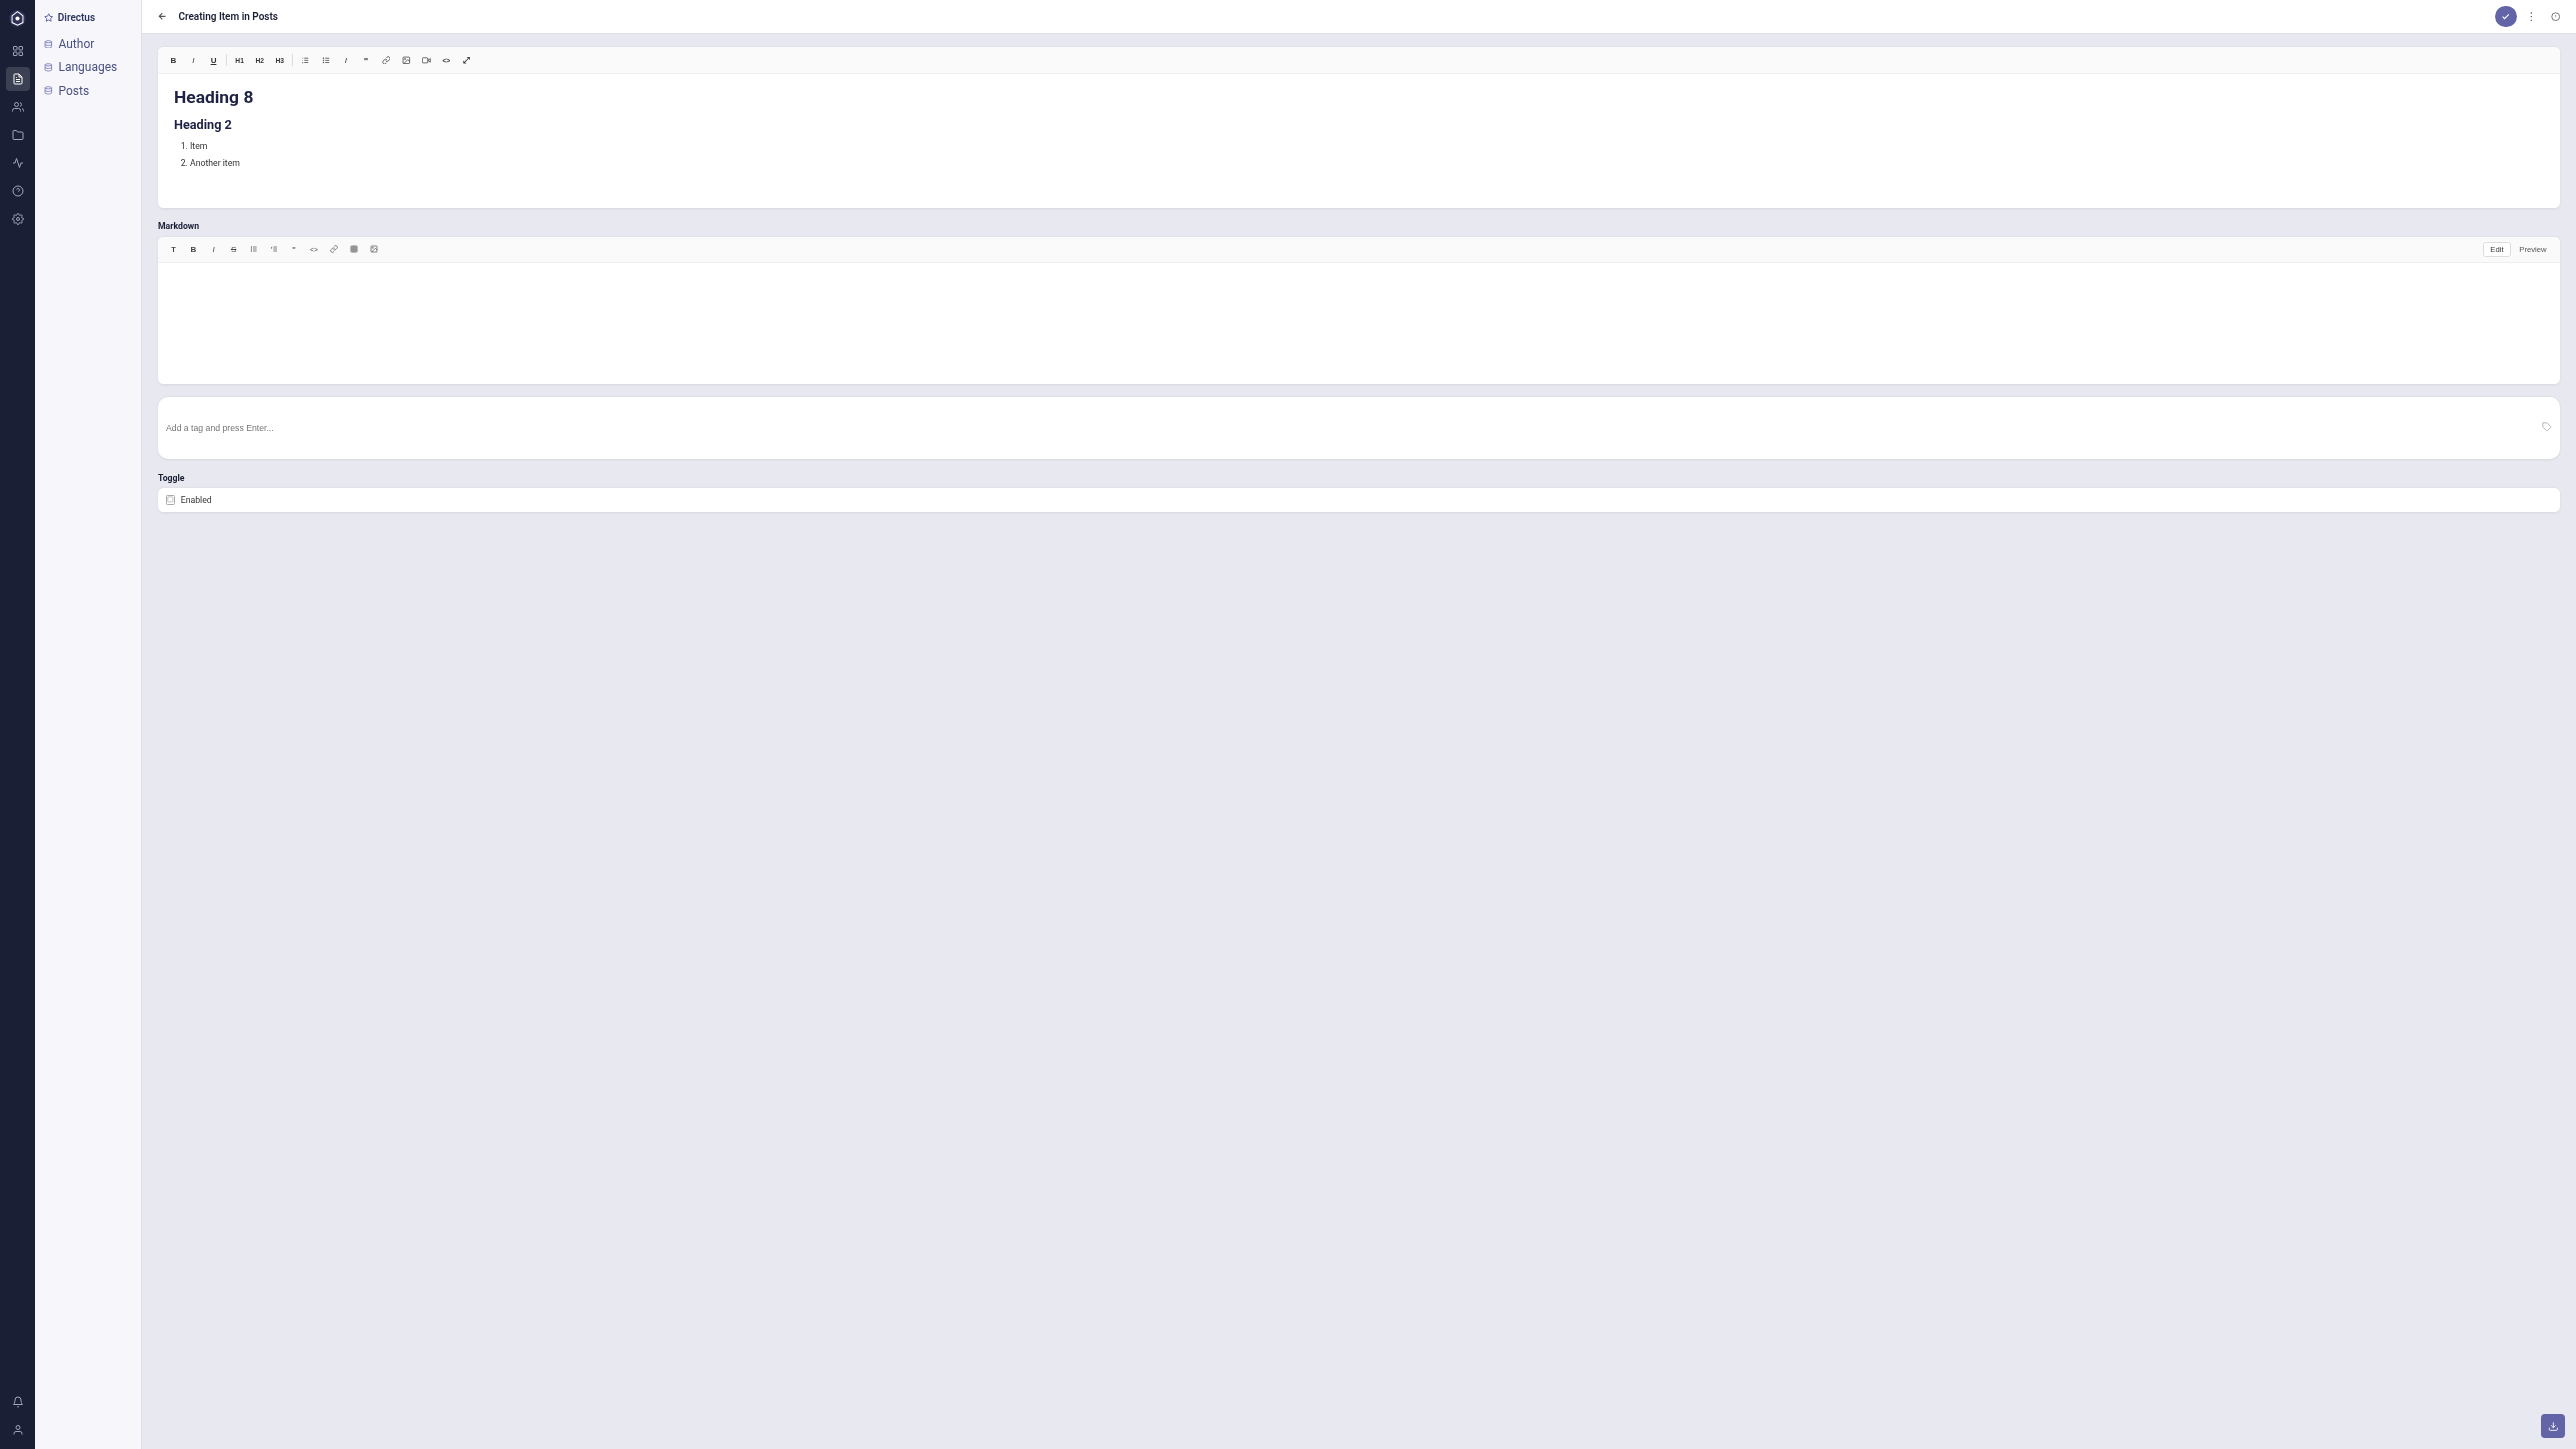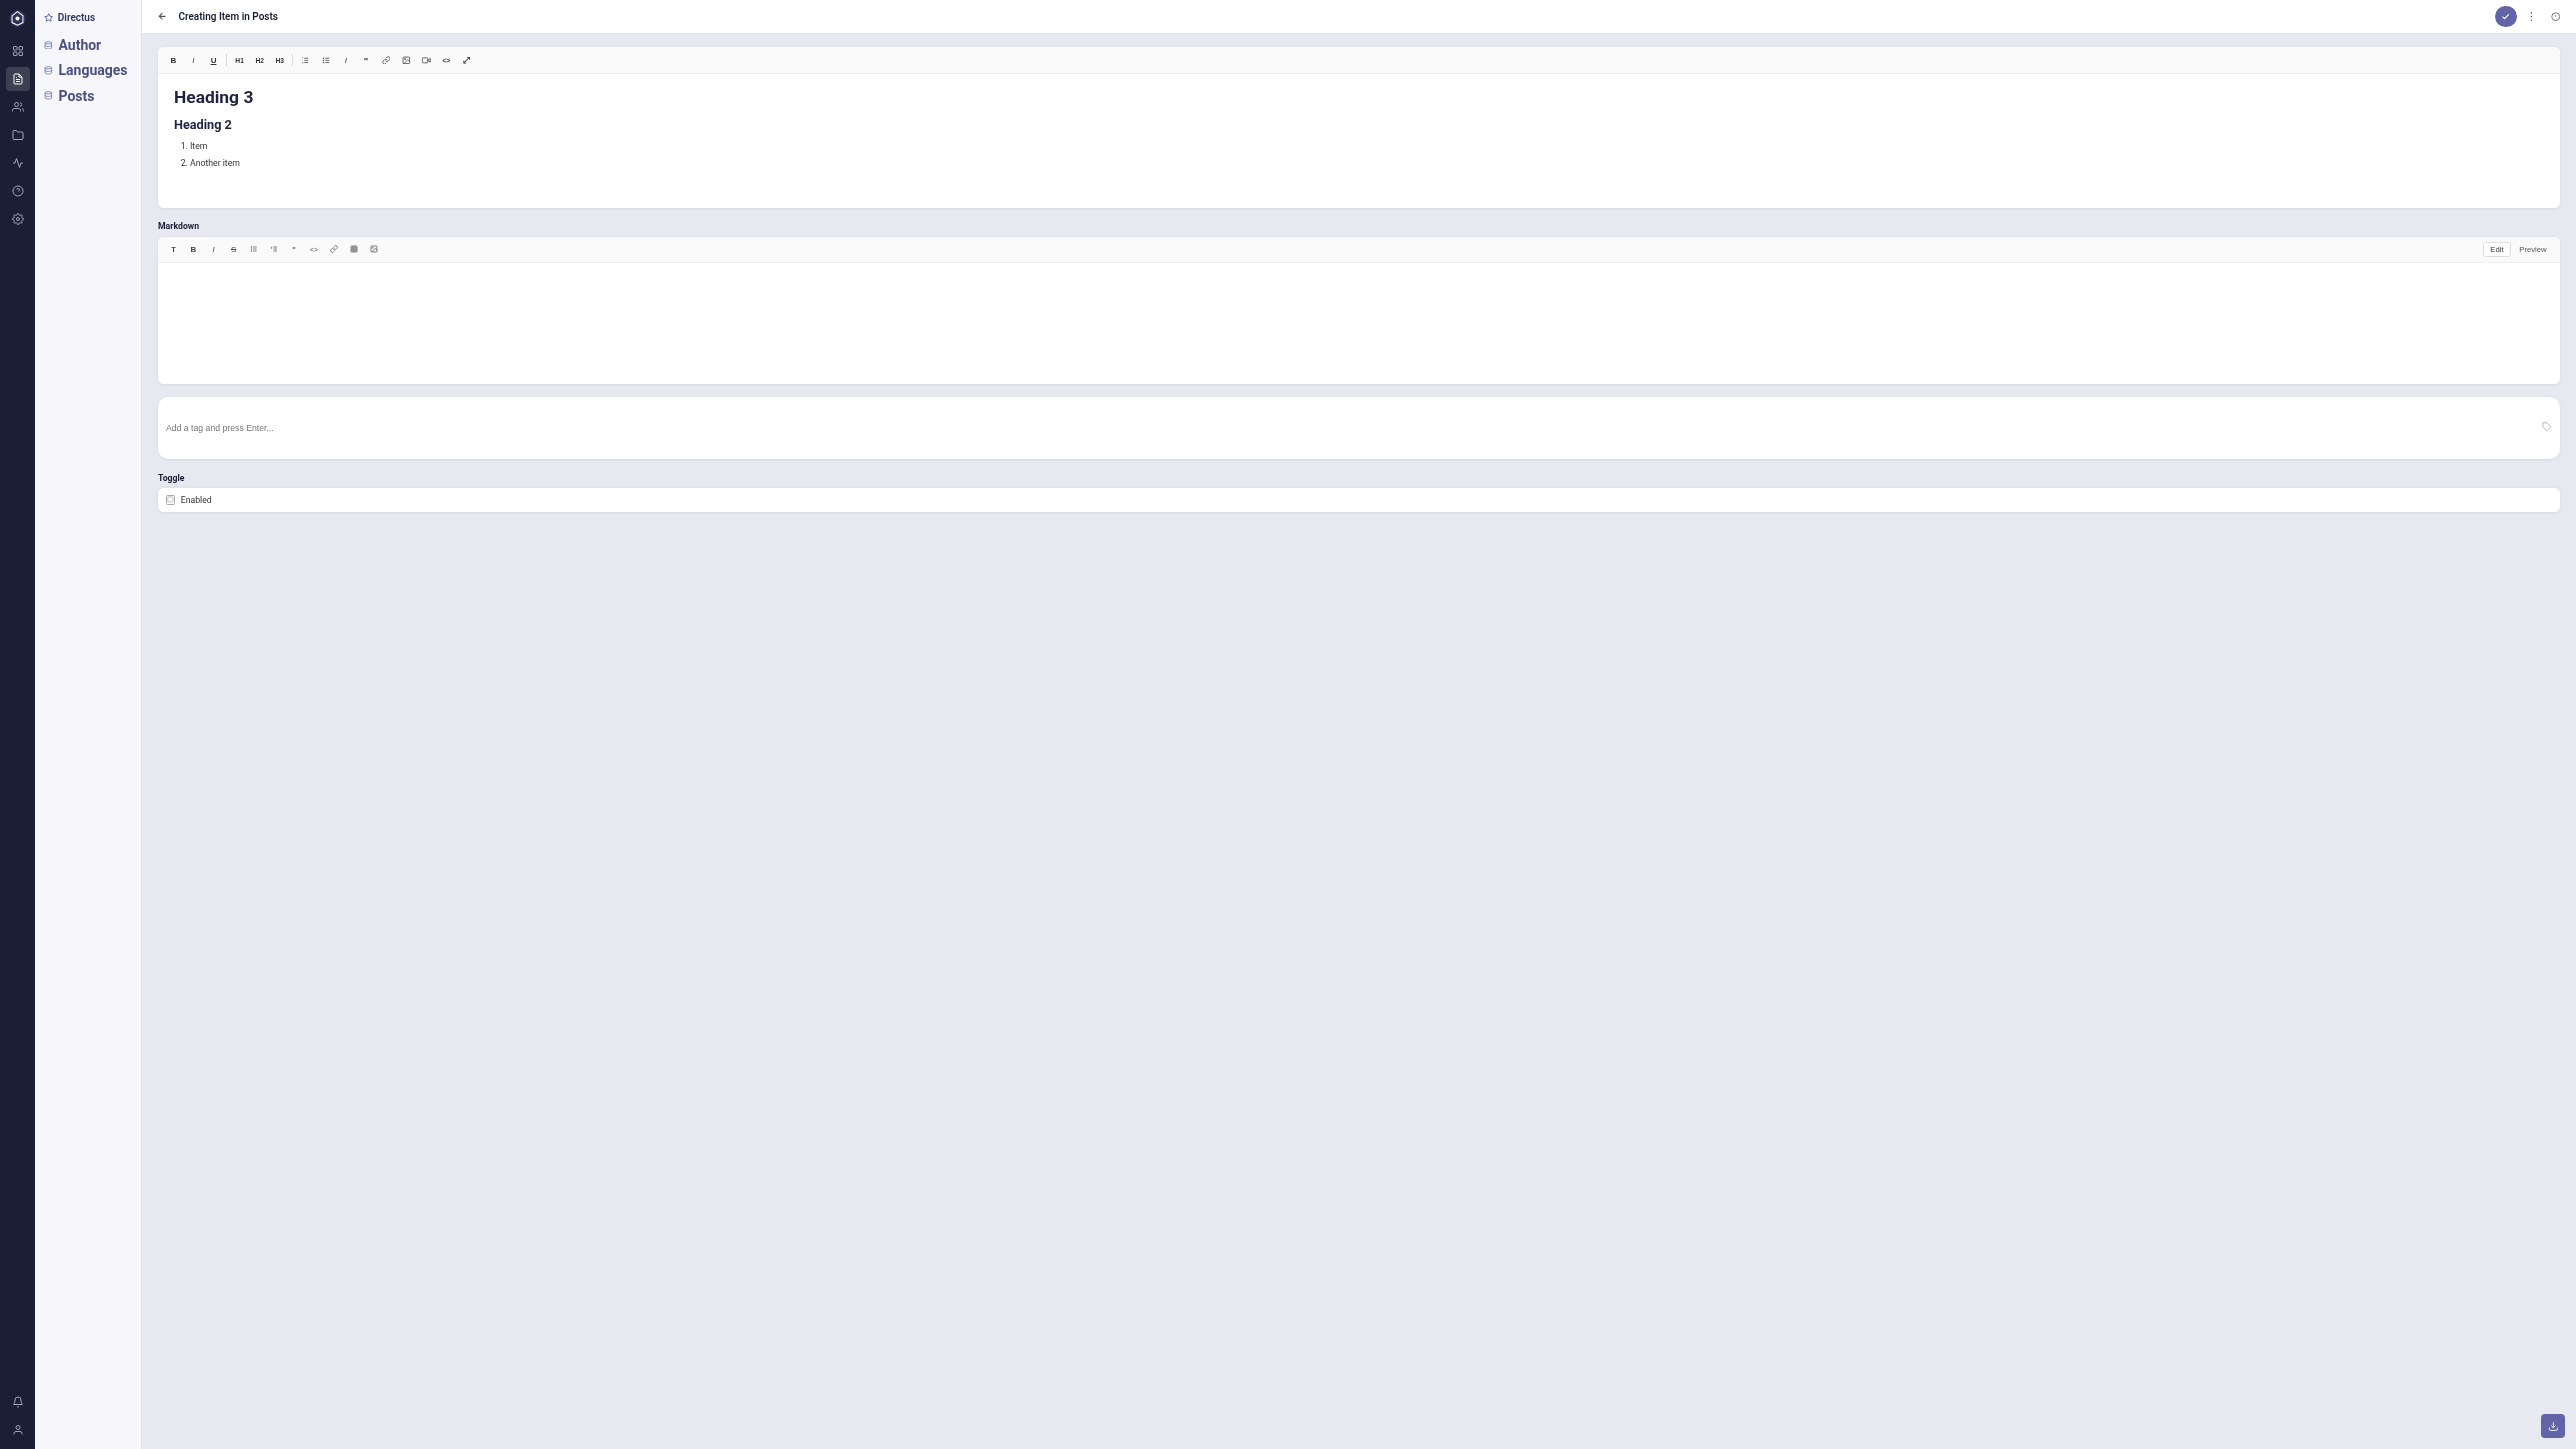--- a/index.html
+++ b/index.html
@@ -68,24 +68,23 @@
       color: #2d3561;
     }
     .sidebar-brand svg { width: 9.4px; height: 9.4px; }
     .sidebar-item {
       display: flex;
       align-items: center;
       gap: 5.4px;
       padding: 4.7px 9.4px;
       cursor: pointer;
       color: #4a5080;
-      font-size: 14px;
+      font-size: 12px;
       border-radius: 0;
       transition: background 0.1s;
-      font-weight: bold;
     }
     .sidebar-item svg { width: 8.7px; height: 8.7px; color: #6264a7; flex-shrink: 0; }
 
     
     .main {
       flex: 1;
       display: flex;
       flex-direction: column;
       overflow: hidden;
     }
@@ -545,21 +544,21 @@
         <button class="toolbar-btn">
           <svg width="8.7" height="8.7" viewBox="0 0 24 24" fill="none" stroke="currentColor" stroke-width="2">
             <polygon points="23 7 16 12 23 17 23 7"></polygon>
               <rect x="1" y="5" width="15" height="14" rx="2"></rect>
           </svg>
         </button>
         <button class="toolbar-btn" style="font-size:6.7px">&lt;&gt;</button>
         <button class="toolbar-btn" style="font-size:8.7px">⤢</button>
       </div>
       <div class="wysiwyg-body">
-        <h1>Heading 3</h1>
+        <h1>Heading 8</h1>
         <h2>Heading 2</h2>
         <ol>
           <li>Item</li>
           <li>Another item</li>
         </ol>
       </div>
     </div>
 
     <div class="field-section">
       <div class="field-label">Markdown</div>

